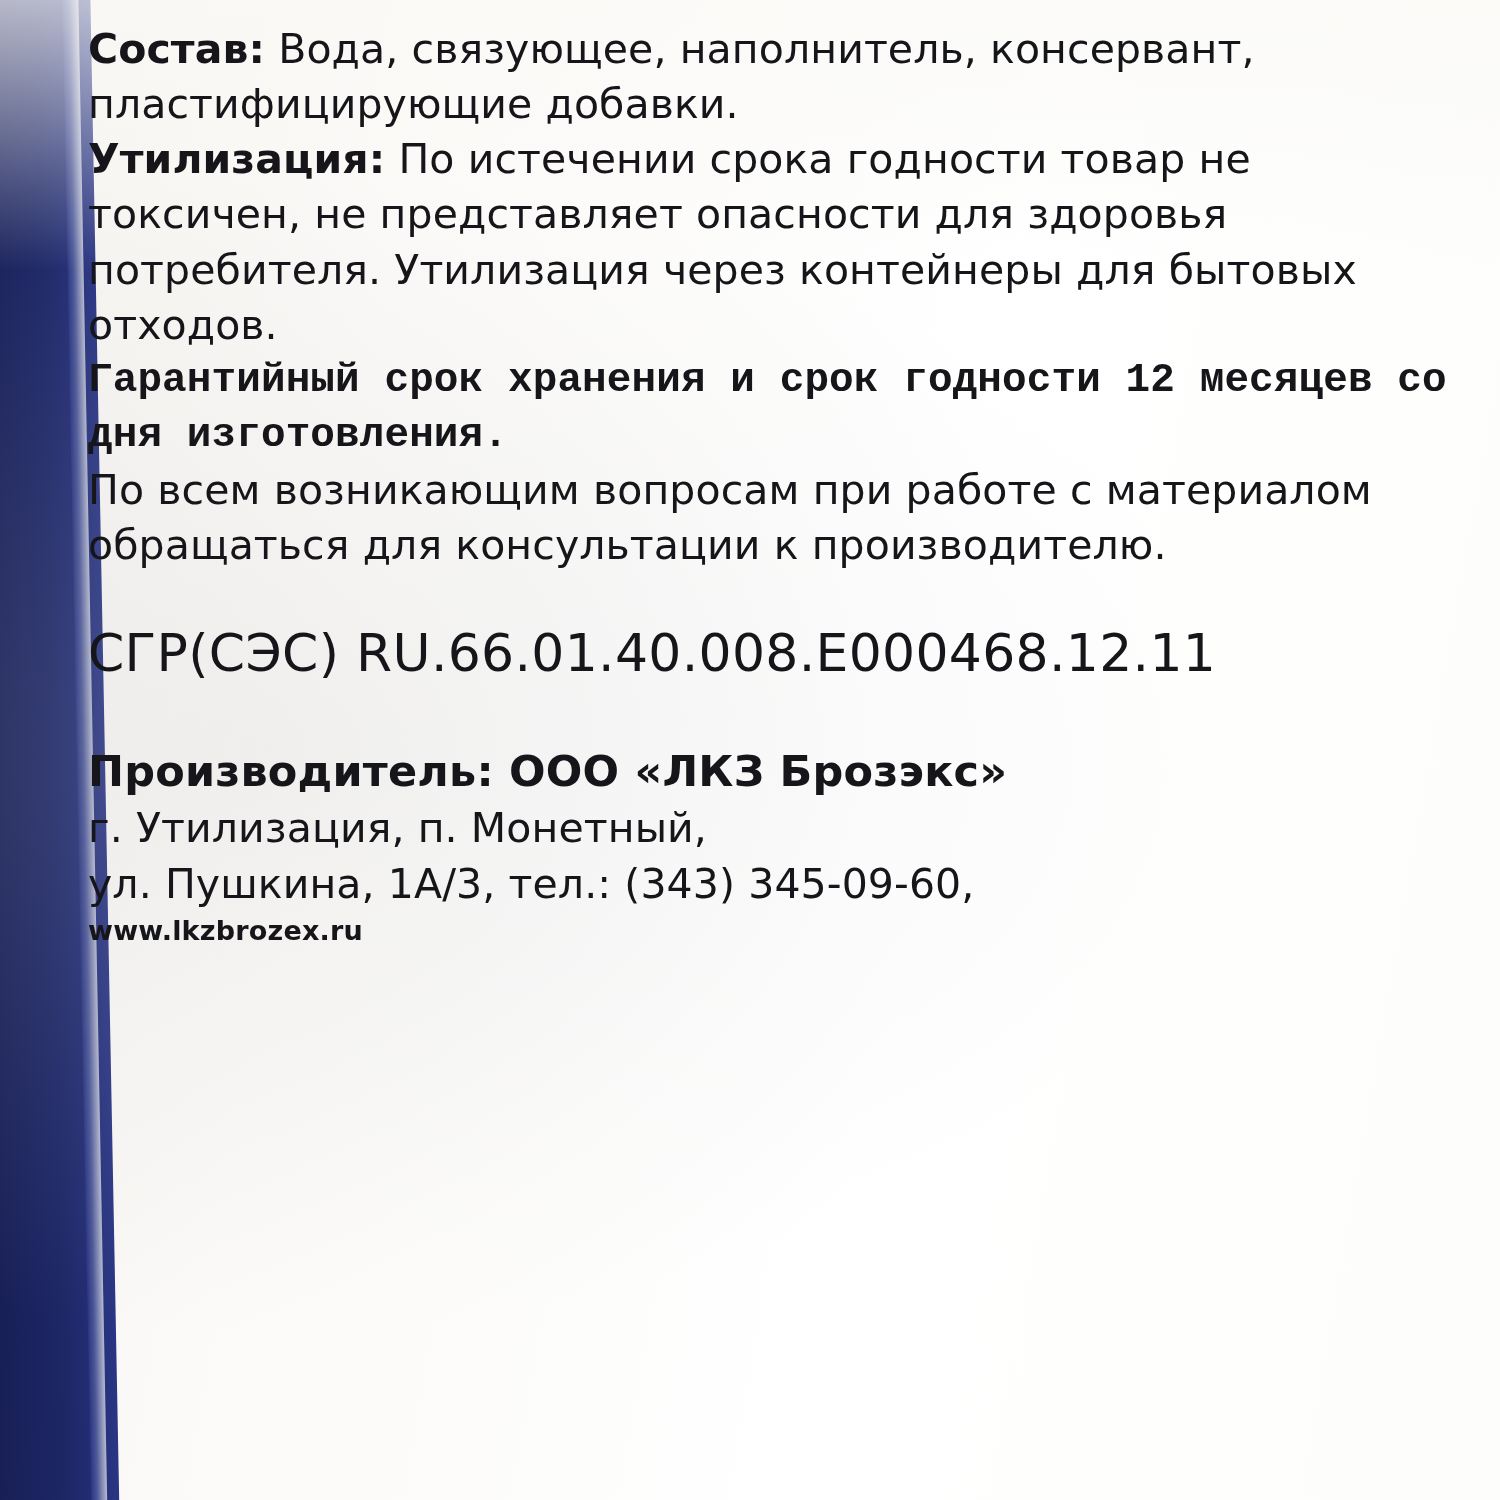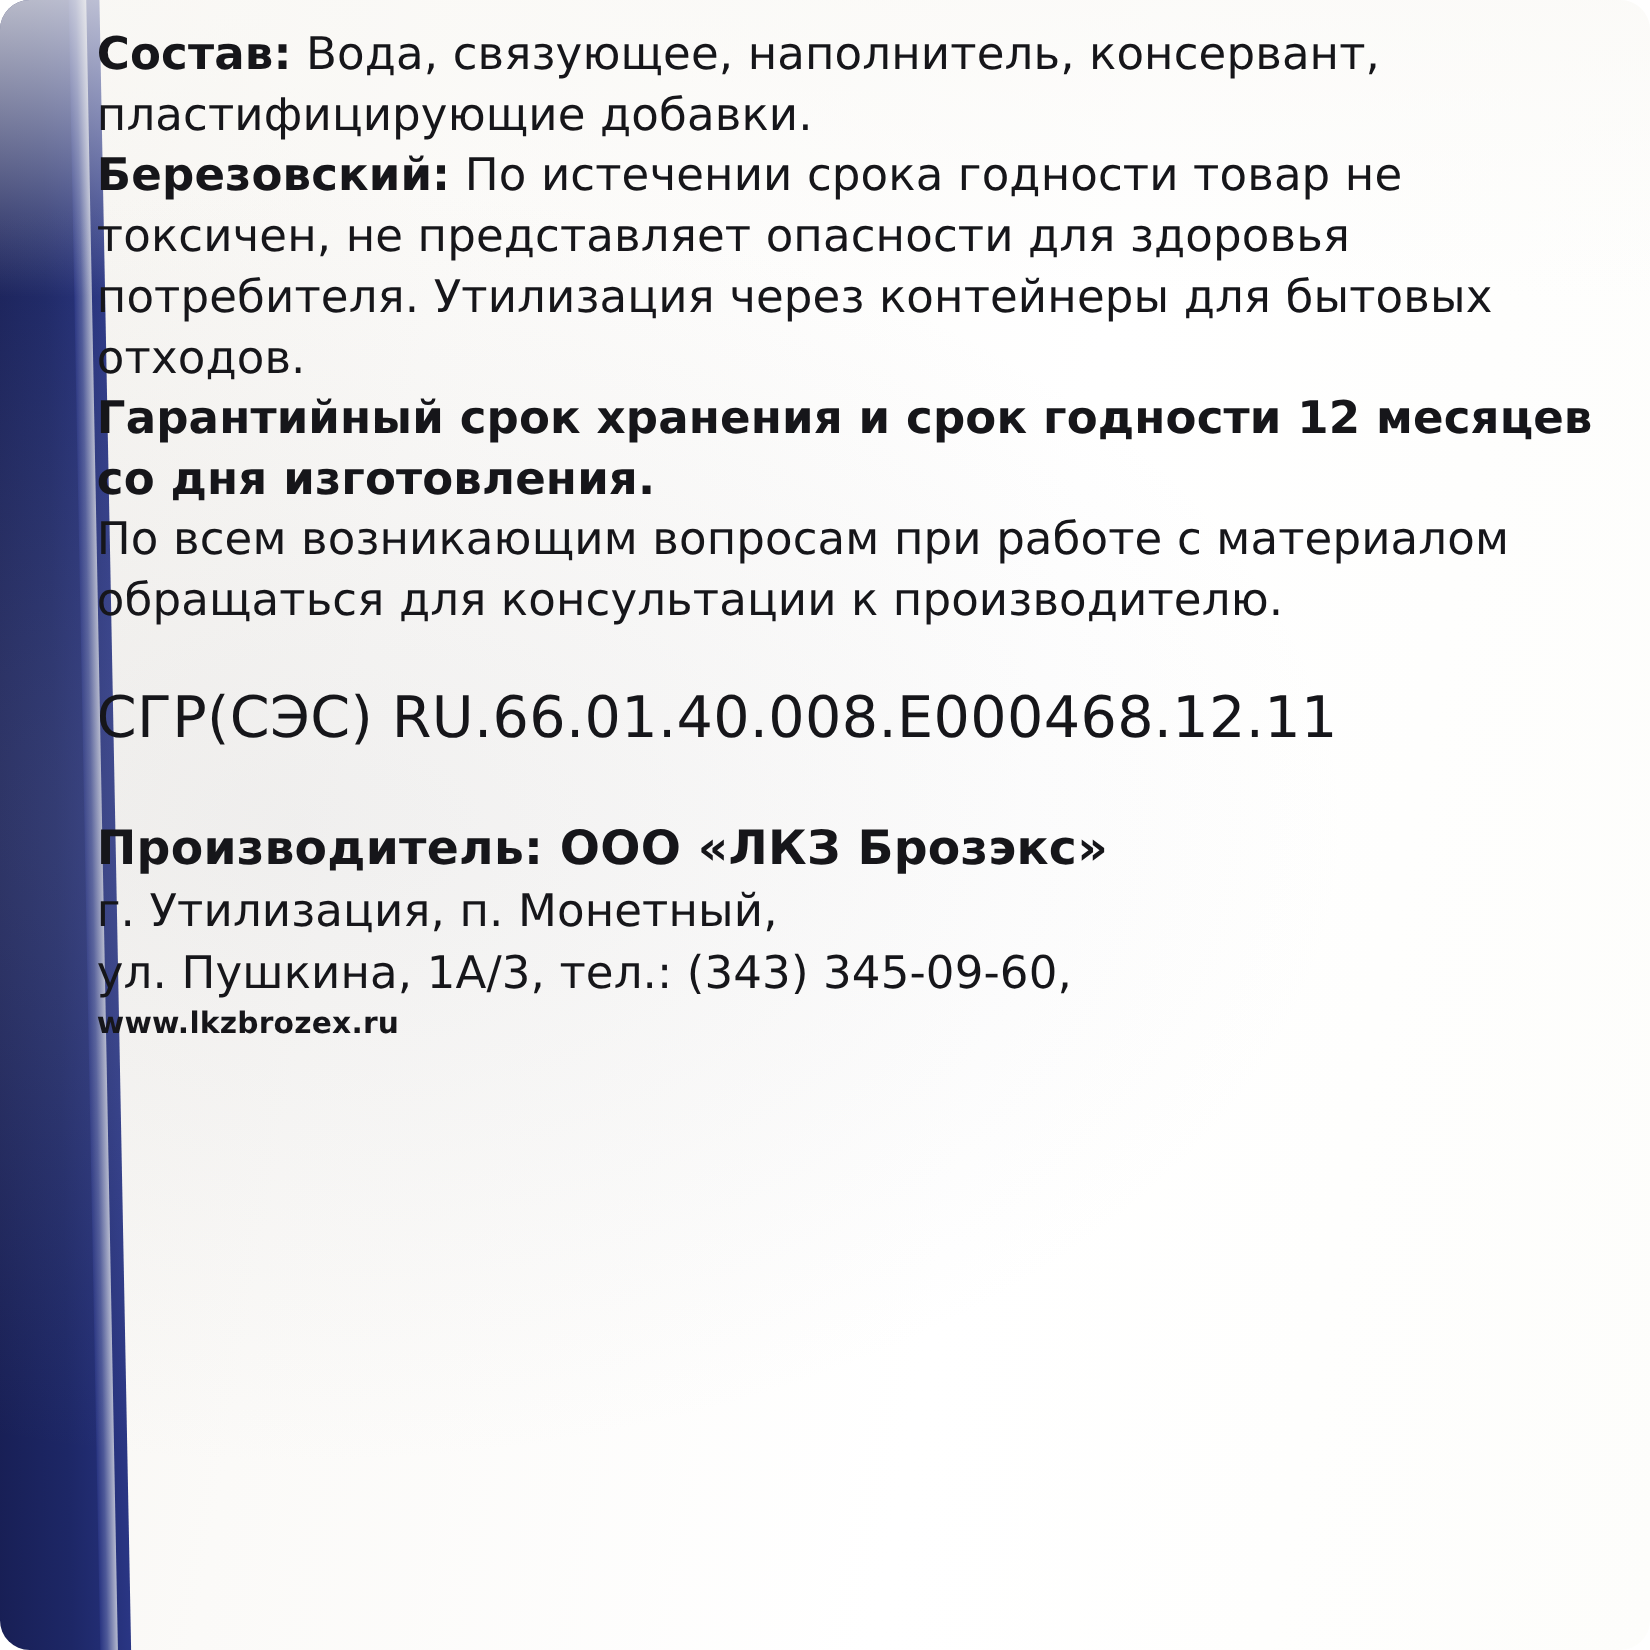--- a/index.html
+++ b/index.html
@@ -12,21 +12,20 @@
     background: #ffffff;
     font-family: "DejaVu Sans", sans-serif;
     overflow: hidden;
   }
   #label {
     position: relative;
     width: 1500px;
     height: 1500px;
     background: linear-gradient(100deg, #f5f3ef 0%, #fbfaf8 25%, #ffffff 60%, #fdfdfb 100%);
     overflow: hidden;
-    border-radius: 27px;
   }
   
   .edge-band {
     position: absolute;
     top: -20px;
     left: -30px;
     width: 120px;
     height: 1560px;
     background: linear-gradient(90deg, #181f55 0%, #1d2766 55%, #222d73 78%, #2a3684 100%);
     transform: rotate(-1.1deg);
@@ -59,21 +58,21 @@
     width: 1360px;
     color: #16161a;
     font-size: 41px;
     line-height: 1.345;
     letter-spacing: .1px;
   }
   .para {
     margin: 0 0 0 0;
   }
   .para + .para { margin-top: 0; }
-  .b { font-weight: bold; }
+  .b { font-weight: bold; font-family: Liberation Mono, monospace; }
   .lead { font-weight: bold; }
 
   .spacer-sm { height: 46px; }
   .spacer-md { height: 54px; }
 
   .sgr {
     font-size: 52px;
     letter-spacing: .3px;
   }
   .maker-title {
@@ -97,21 +96,21 @@
 <div id="label">
 
   <div class="edge-band"></div>
   <div class="edge-band-inner"></div>
   <div class="paper-shade"></div>
 
   <div class="text-block">
 
     <p class="para"><span class="lead">Состав:</span><span> Вода, связующее, наполнитель, консервант, пластифицирующие добавки.</span></p>
 
-    <p class="para"><span class="lead">Березовский:</span><span> По истечении срока годности товар не токсичен, не представляет опасности для здоровья потребителя. Утилизация через контейнеры для бытовых отходов.</span></p>
+    <p class="para"><span class="lead">Утилизация:</span><span> По истечении срока годности товар не токсичен, не представляет опасности для здоровья потребителя. Утилизация через контейнеры для бытовых отходов.</span></p>
 
     <p class="para b">Гарантийный срок  хранения и срок годности 12 месяцев со дня изготовления.</p>
 
     <p class="para">По всем возникающим вопросам при работе с материалом обращаться для консультации к производителю.</p>
 
     <div class="spacer-sm"></div>
 
     <p class="para sgr">СГР(СЭС) RU.66.01.40.008.Е000468.12.11</p>
 
     <div class="spacer-md"></div>

